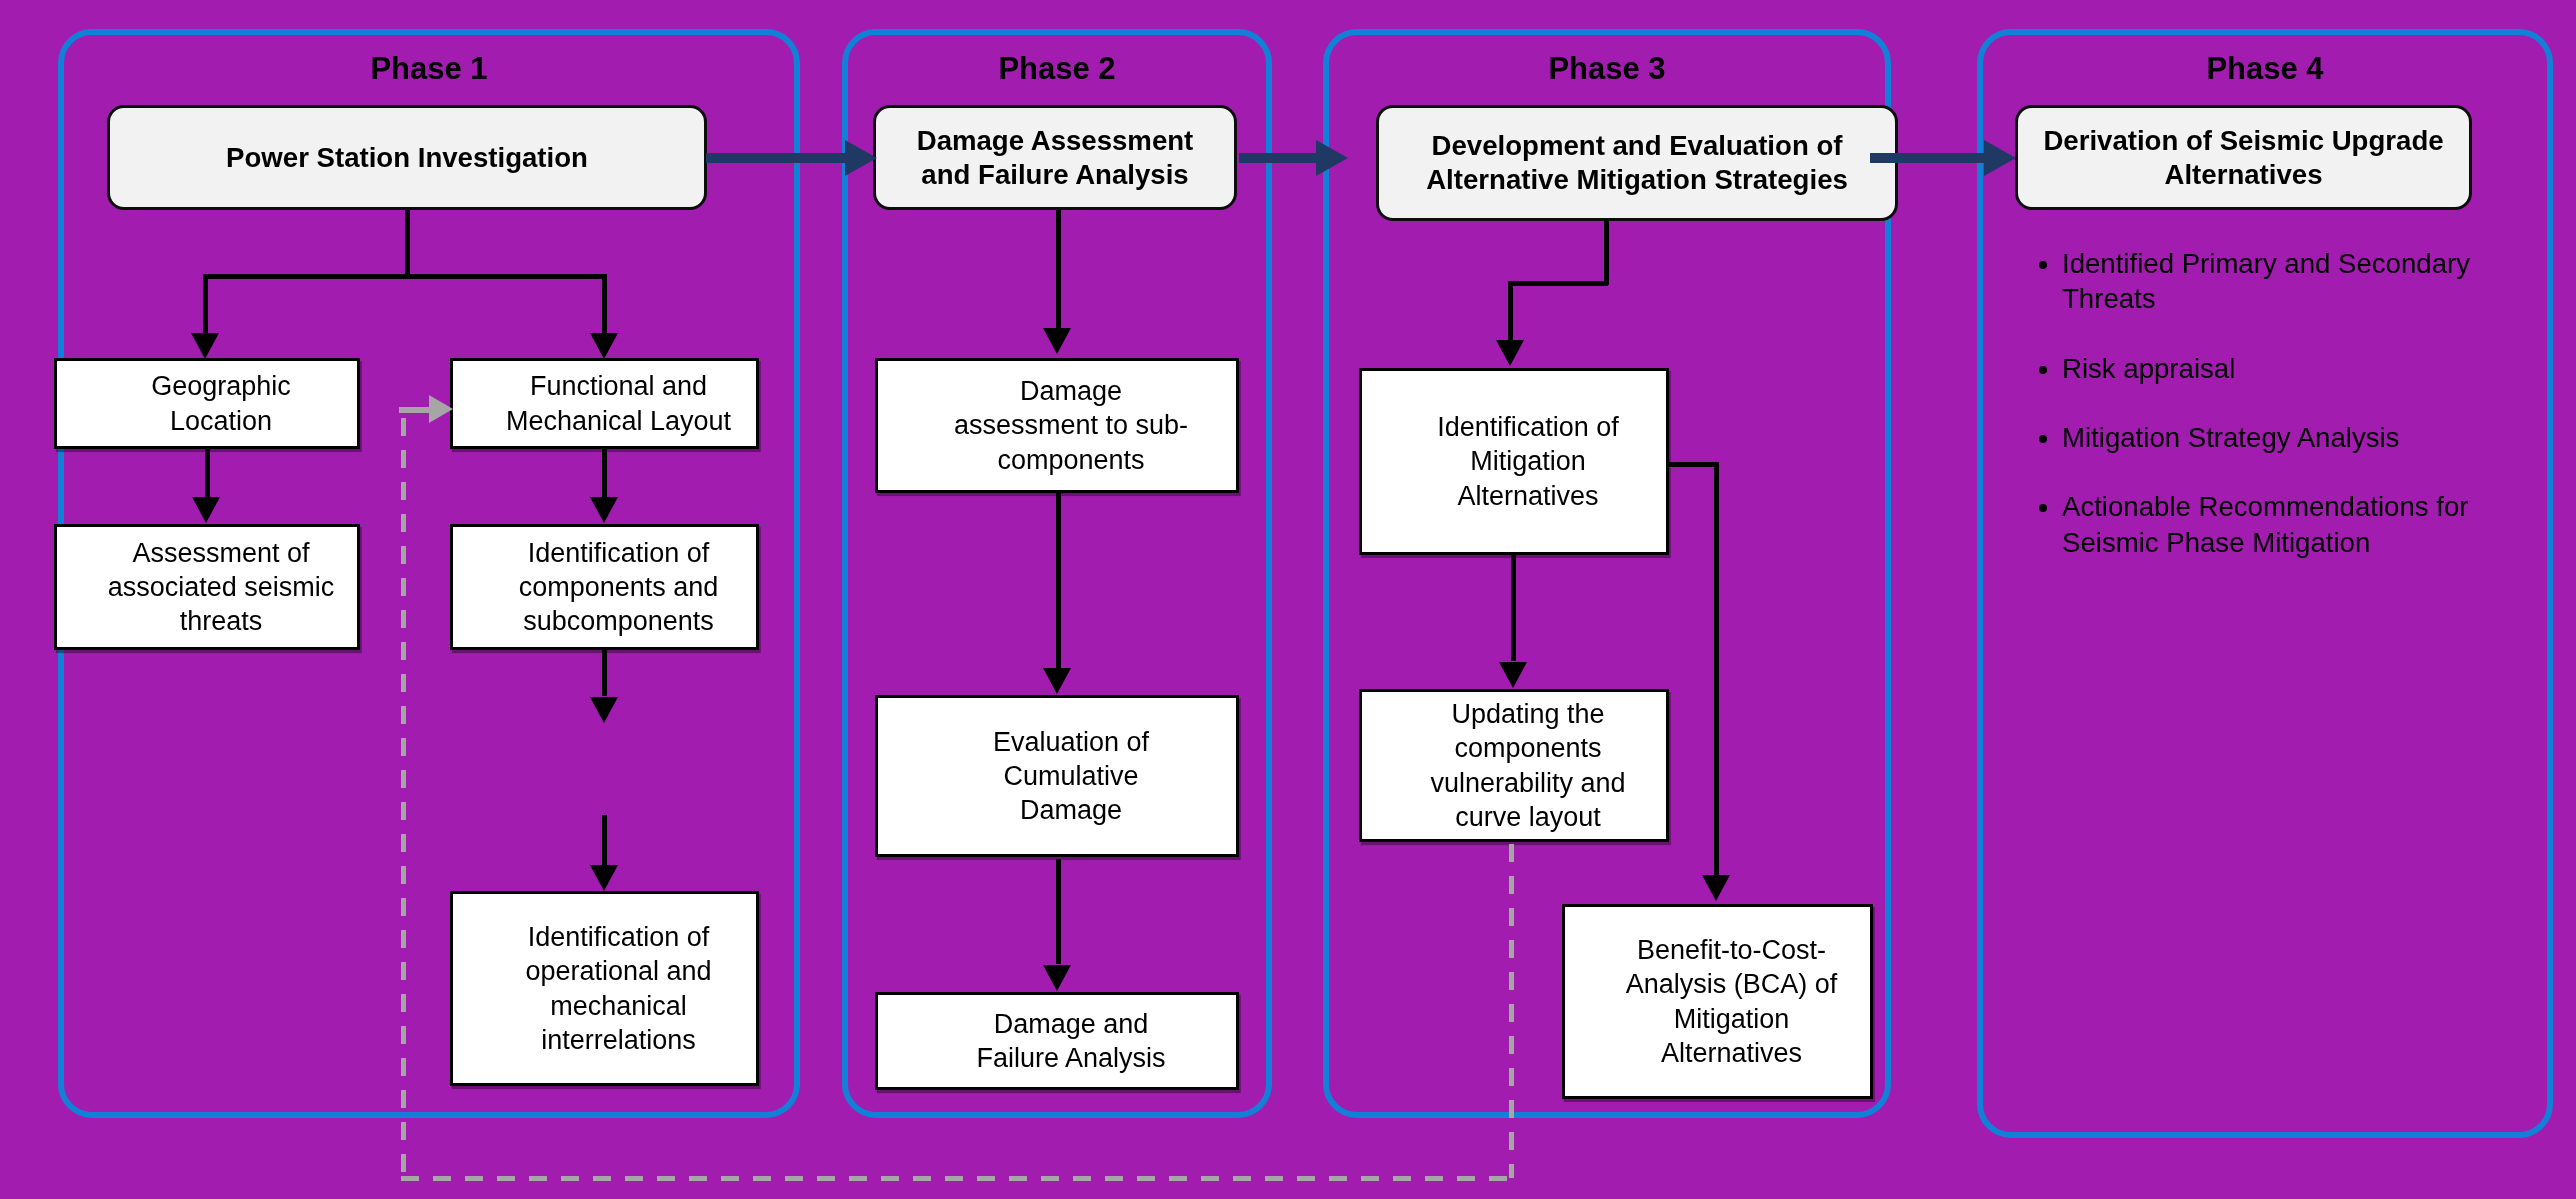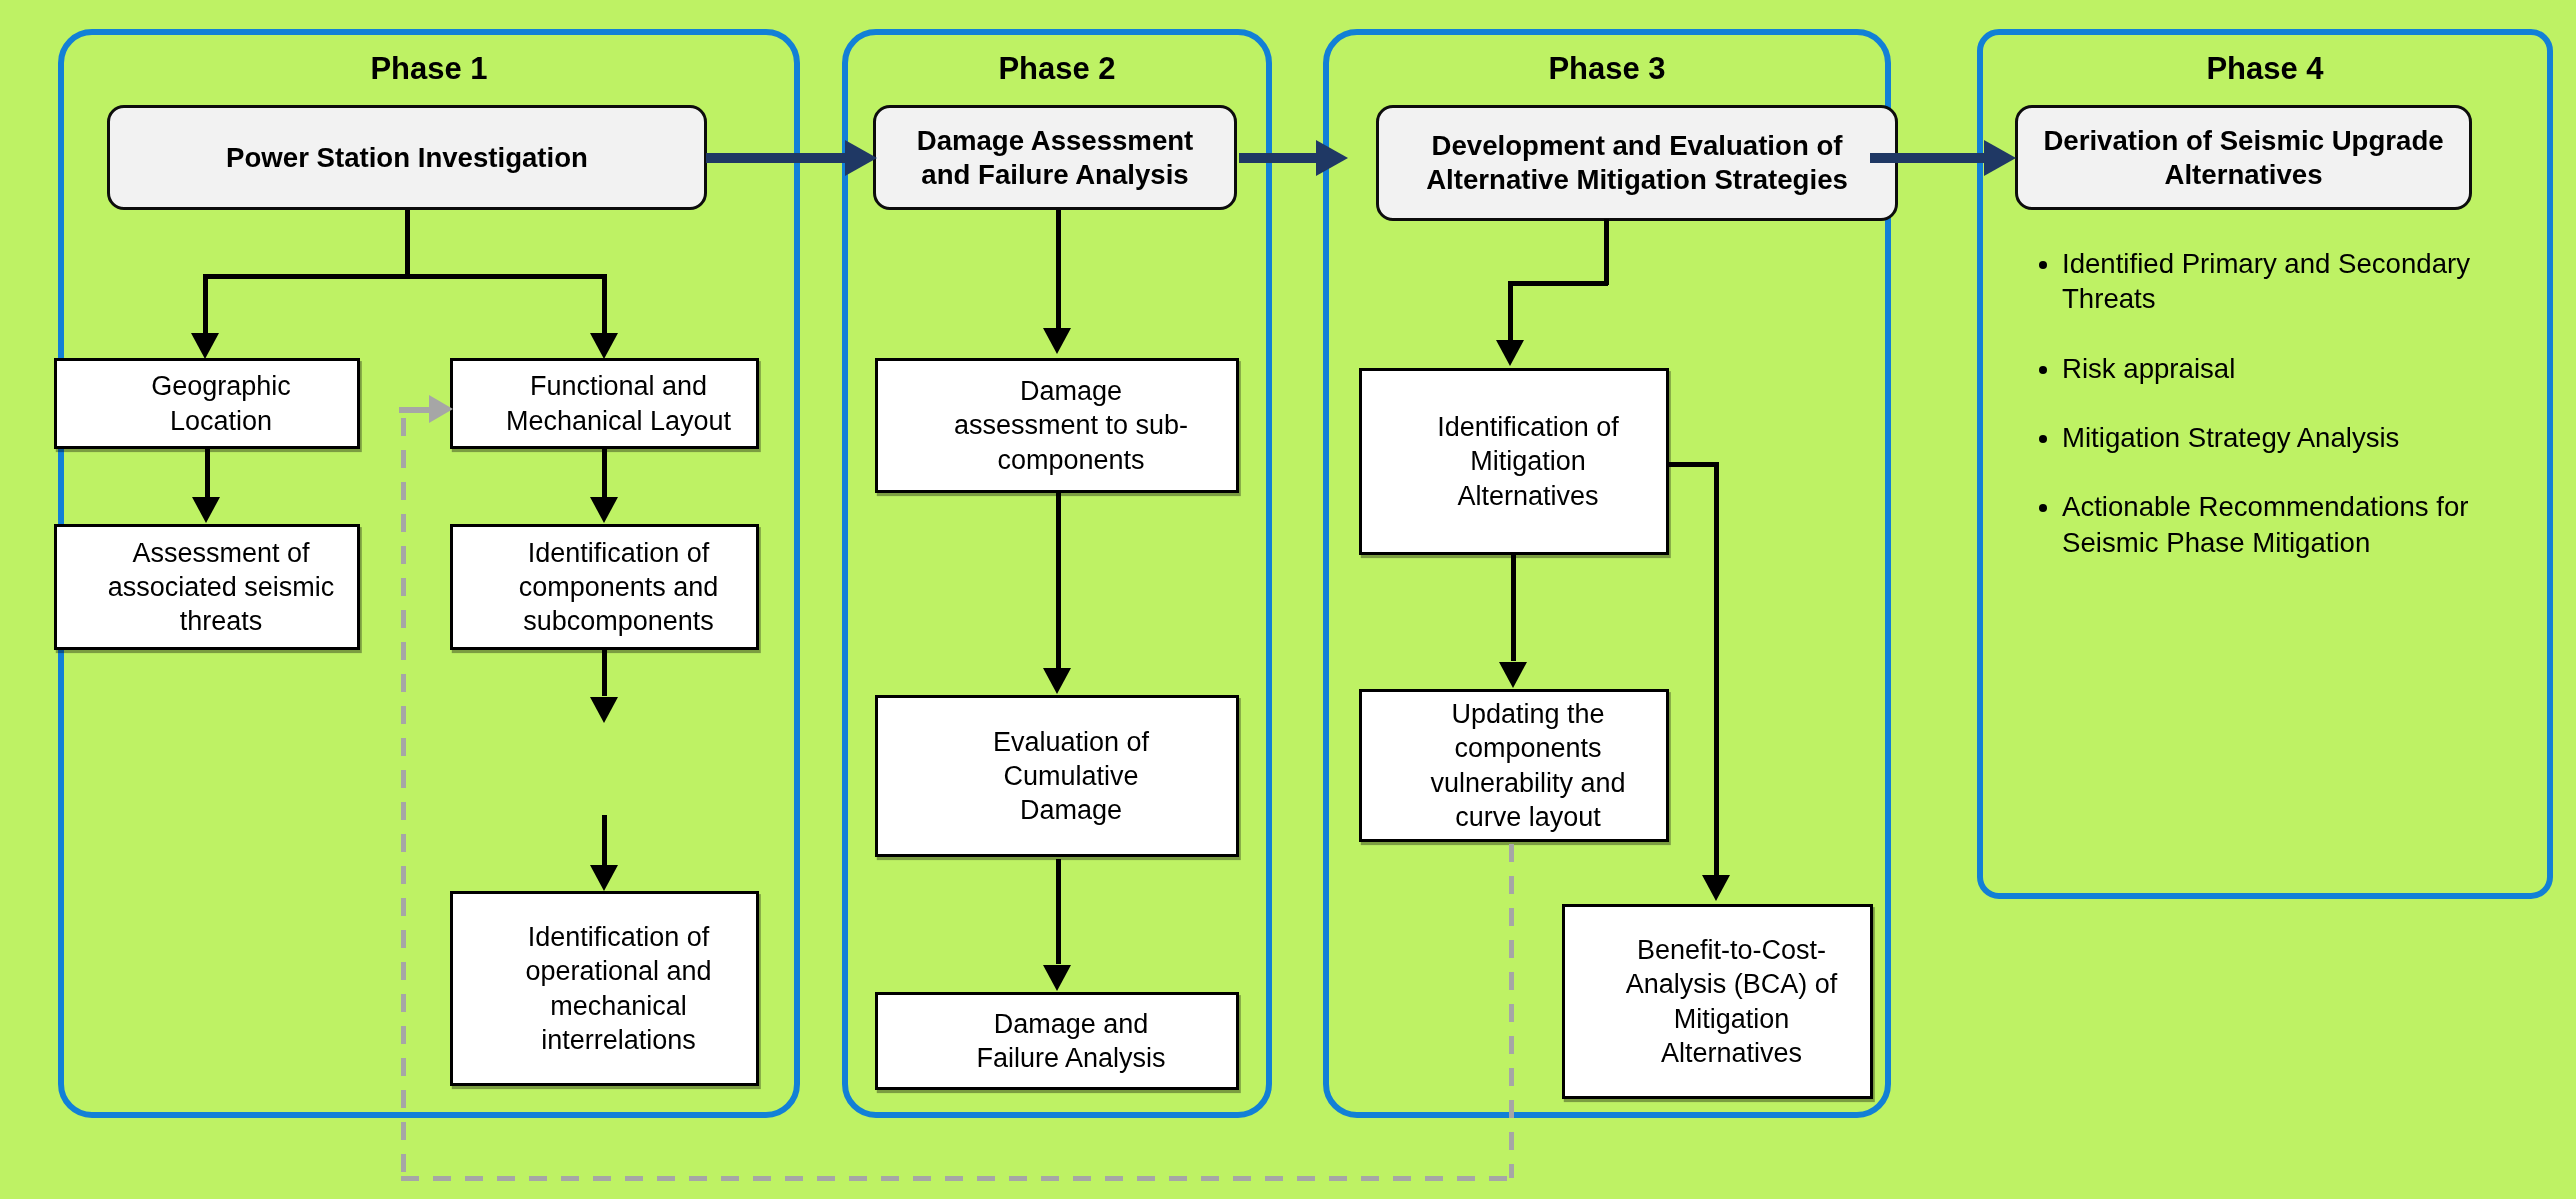--- a/index.html
+++ b/index.html
@@ -1,17 +1,17 @@
 <!DOCTYPE html>
 <html style="--panel-border: #1280D6; --arrow-navy: #1F3864; --dashed-gray: #A6A6A6; --header-fill: #F2F2F2; --box-border: #000000;font-size:9.8px"><head>
 <meta charset="utf-8">
 <style>
   html,body{margin:0;padding:0;background:#fff;}
   *{box-sizing:border-box;}
-  .canvas{position:relative;width:2576px;height:1199px;background:#bef264;overflow:hidden;
+  .canvas{position:relative;width:2576px;height:1199px;background:#a21caf;overflow:hidden;
           font-family:"Liberation Sans",sans-serif;color:#000;}
   .panel{position:absolute;border:6.1px solid var(--panel-border,#1280D6);border-radius:34px;background:transparent;}
   .ptitle{position:absolute;top:16px;left:0;right:0;text-align:center;font-size:31px;font-weight:bold;}
   .hdr{position:absolute;background:var(--header-fill,#F2F2F2);border:3.7px solid #0d0d0d;border-radius:17px;
        display:flex;align-items:center;justify-content:center;text-align:center;
        font-size:27.6px;font-weight:bold;line-height:1.22;white-space:pre-line;}
   .box{position:absolute;background:#fff;border:3.1px solid var(--box-border,#000);
        display:flex;align-items:center;justify-content:center;text-align:center;
        font-size:27px;line-height:1.27;white-space:pre-line;box-shadow:1.8px 3.1px 0 rgba(0,0,0,0.35);padding-left:28px;}
   .vline{position:absolute;width:4.9px;background:#000;}
@@ -39,21 +39,21 @@
 
   <div class="panel" style="left:58px;top:29px;width:742px;height:1089px;">
     <div class="ptitle">Phase 1</div>
   </div>
   <div class="panel" style="left:842px;top:29px;width:430px;height:1089px;">
     <div class="ptitle">Phase 2</div>
   </div>
   <div class="panel" style="left:1323px;top:29px;width:568px;height:1089px;">
     <div class="ptitle">Phase 3</div>
   </div>
-  <div class="panel" style="left:1977px;top:29px;width:576px;height:870px;border-radius:22px;">
+  <div class="panel" style="left:1977px;top:29px;width:576px;height:1109px;">
     <div class="ptitle">Phase 4</div>
   </div>
 
   <div class="hdr" style="left:107px;top:105px;width:600px;height:105px;">Power Station Investigation</div>
   <div class="hdr" style="left:873px;top:105px;width:364px;height:105px;">Damage Assessment
 and Failure Analysis</div>
   <div class="hdr" style="left:1348px;top:105px;width:522px;height:116px;margin-left:28px;">Development and Evaluation of
 Alternative Mitigation Strategies</div>
   <div class="hdr" style="left:2015px;top:105px;width:457px;height:105px;">Derivation of Seismic Upgrade
 Alternatives</div>

